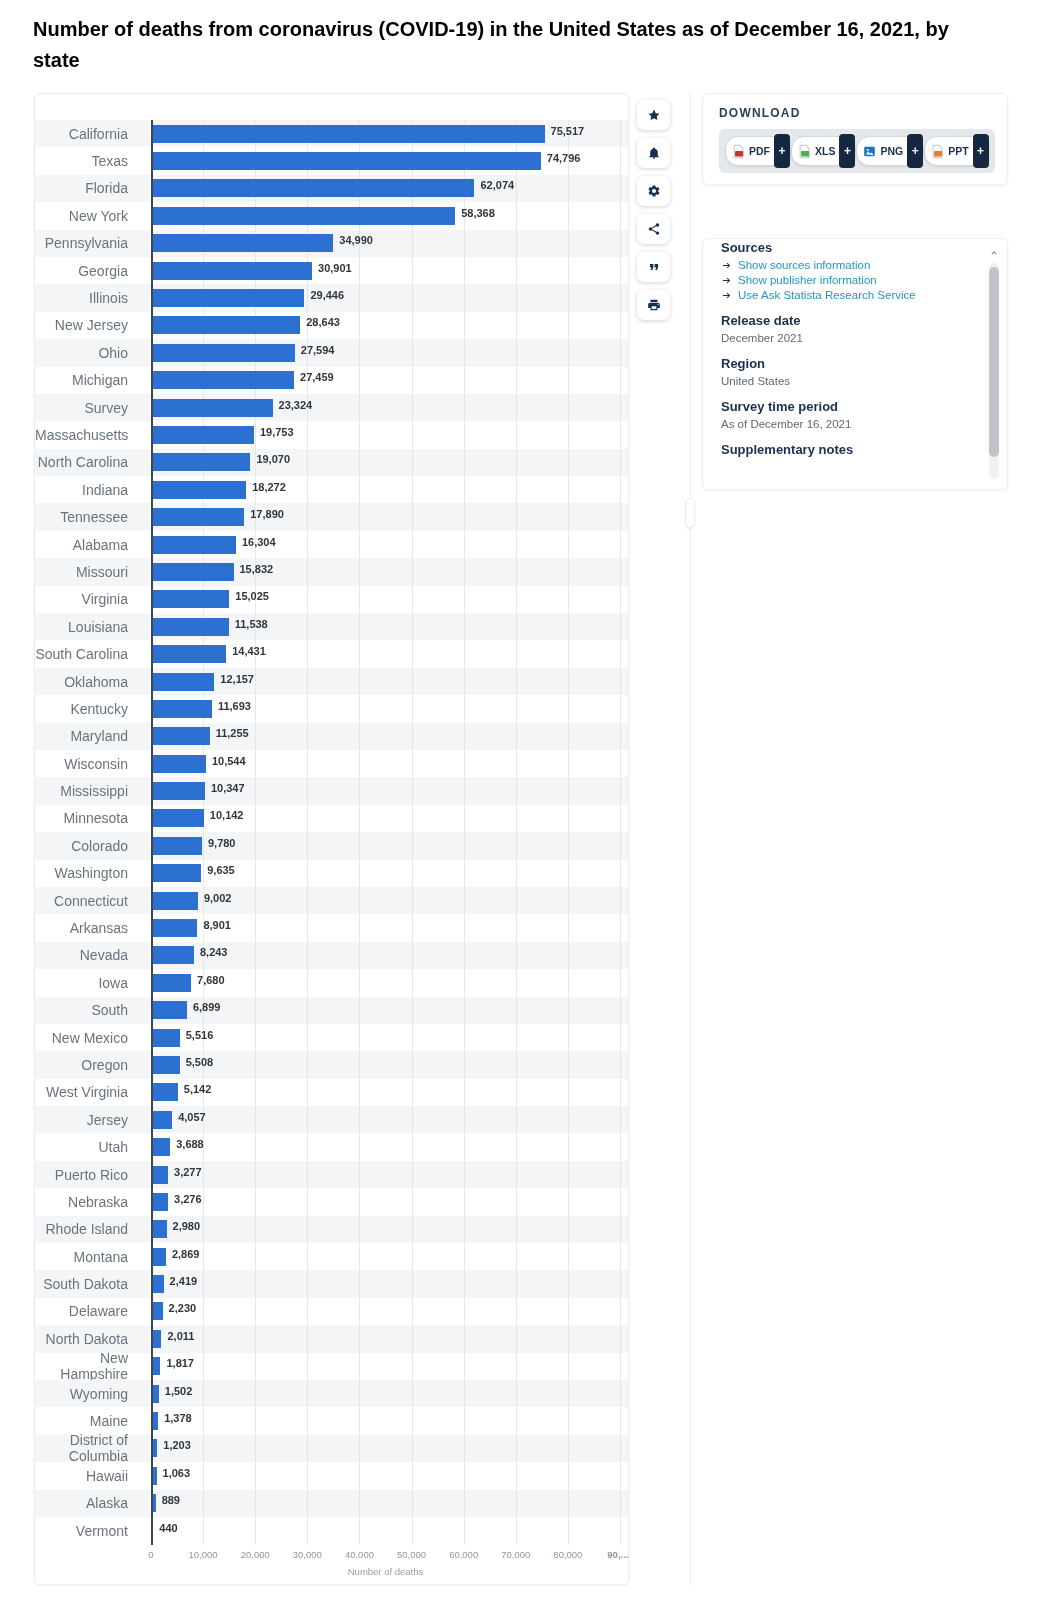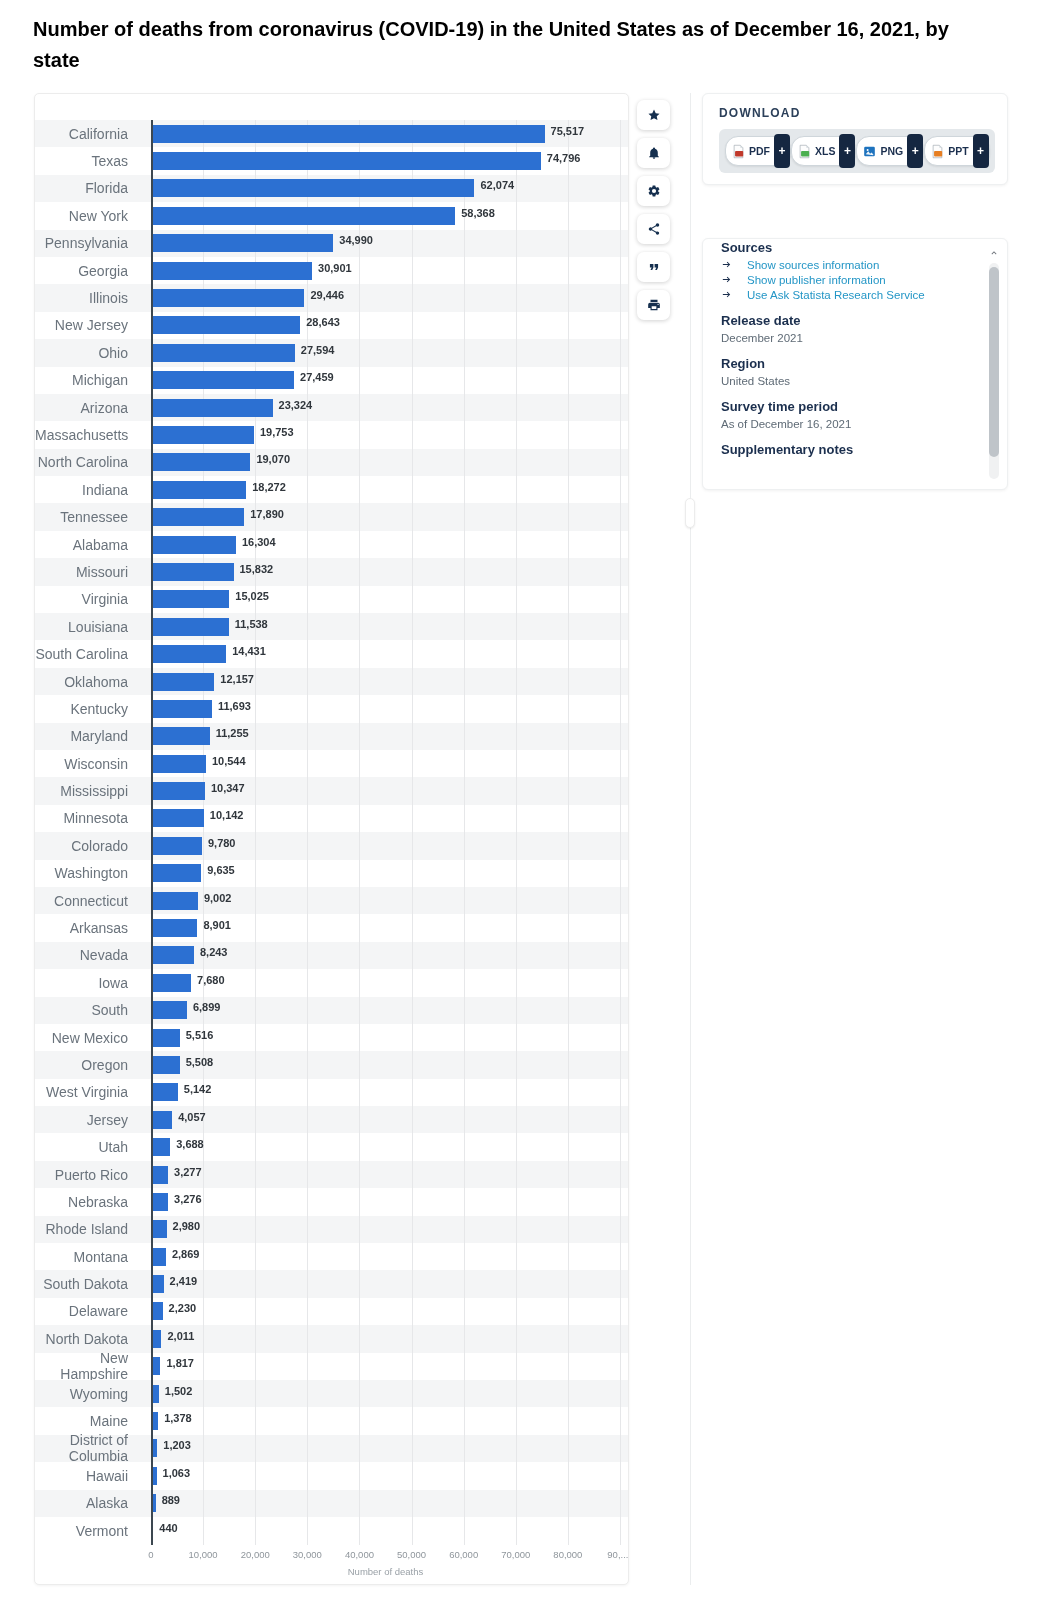--- a/index.html
+++ b/index.html
@@ -53,21 +53,21 @@
   .dl-label { font-size:10.5px; font-weight:bold; color:#1b2f4e; margin:0 4px 0 3px; }
   .dl-plus { width:16px; height:34px; background:#152741; border-radius:4px; color:#fff;
     font-size:12px; font-weight:bold; display:flex; align-items:center; justify-content:center; cursor:pointer; }
 
   .sources-card { position:absolute; left:702px; top:196px; width:306px; height:252px;
     background:#fff; border:1px solid #eef0f1; border-radius:6px; box-shadow:0 1px 3px rgba(0,0,0,.06);
     padding:1px 36px 12px 18px;margin-top:42px; }
   .side-heading { font-size:13px; font-weight:bold; color:#1b2f4e; margin-bottom:4px; }
   .side-heading.mt { margin-top:12px; }
   .side-value { font-size:11.5px; color:#5f6b76; }
-  .src-link { display:flex; gap:15px; margin:3px 0; cursor:pointer; }
+  .src-link { display:flex; align-items:center; gap:6px; margin:3px 0; cursor:pointer; }
   .src-link svg { width:11px; height:11px; fill:#1b2f4e; flex:0 0 auto; }
   .src-link span { font-size:11.5px; color:#2496c6; }
 
   .scrollbar { position:absolute; right:7px; top:8px; bottom:10px; width:12px; }
   .scroll-up { width:12px; height:12px; display:flex; align-items:center; justify-content:center; cursor:pointer; }
   .scroll-up svg { width:10px; height:10px; fill:#6b7178; }
   .scroll-track { position:absolute; top:16px; bottom:0; left:1px; width:10px; background:#f0f1f2; border-radius:5px; }
   .scroll-thumb { position:absolute; top:4px; left:0; width:10px; height:190px; background:#bfc4c9; border-radius:5px; cursor:grab; }
 </style>
 </head>
@@ -163,21 +163,21 @@
 
   <div class="row">
     <div class="row-label">Michigan</div>
     <div class="bar-wrap">
       <div class="bar" style="width: 30.51%; background: rgb(44, 112, 210);"></div>
       <div class="bar-value">27,459</div>
     </div>
   </div>
 
   <div class="row stripe">
-    <div class="row-label">Arizona</div>
+    <div class="row-label">Survey</div>
     <div class="bar-wrap">
       <div class="bar" style="width: 25.9156%; background: rgb(44, 112, 210);"></div>
       <div class="bar-value">23,324</div>
     </div>
   </div>
 
   <div class="row">
     <div class="row-label">Massachusetts</div>
     <div class="bar-wrap">
       <div class="bar" style="width: 21.9478%; background: rgb(44, 112, 210);"></div>
@@ -508,21 +508,21 @@
   <div class="ticks">
       <span class="tick" style="left: 0%;">0</span>
       <span class="tick" style="left: 11.1111%;">10,000</span>
       <span class="tick" style="left: 22.2222%;">20,000</span>
       <span class="tick" style="left: 33.3333%;">30,000</span>
       <span class="tick" style="left: 44.4444%;">40,000</span>
       <span class="tick" style="left: 55.5556%;">50,000</span>
       <span class="tick" style="left: 66.6667%;">60,000</span>
       <span class="tick" style="left: 77.7778%;">70,000</span>
       <span class="tick" style="left: 88.8889%;">80,000</span>
-      <span class="tick last" style="left: 100%;">90,...</span>
+      <span class="tick last" style="left: 100%; font-weight: bold;">90,...</span>
     </div>
   <div class="x-axis-title">Number of deaths</div>
 </div>
 
 <div class="action-toolbar">
   <div class="tool-btn">
     <svg viewBox="0 0 24 24">
         <path d="M12 2.5l2.95 6.3 6.55.85-4.8 4.55 1.25 6.55L12 17.6l-5.95 3.15 1.25-6.55-4.8-4.55 6.55-.85z"></path>
       </svg>
   </div>

